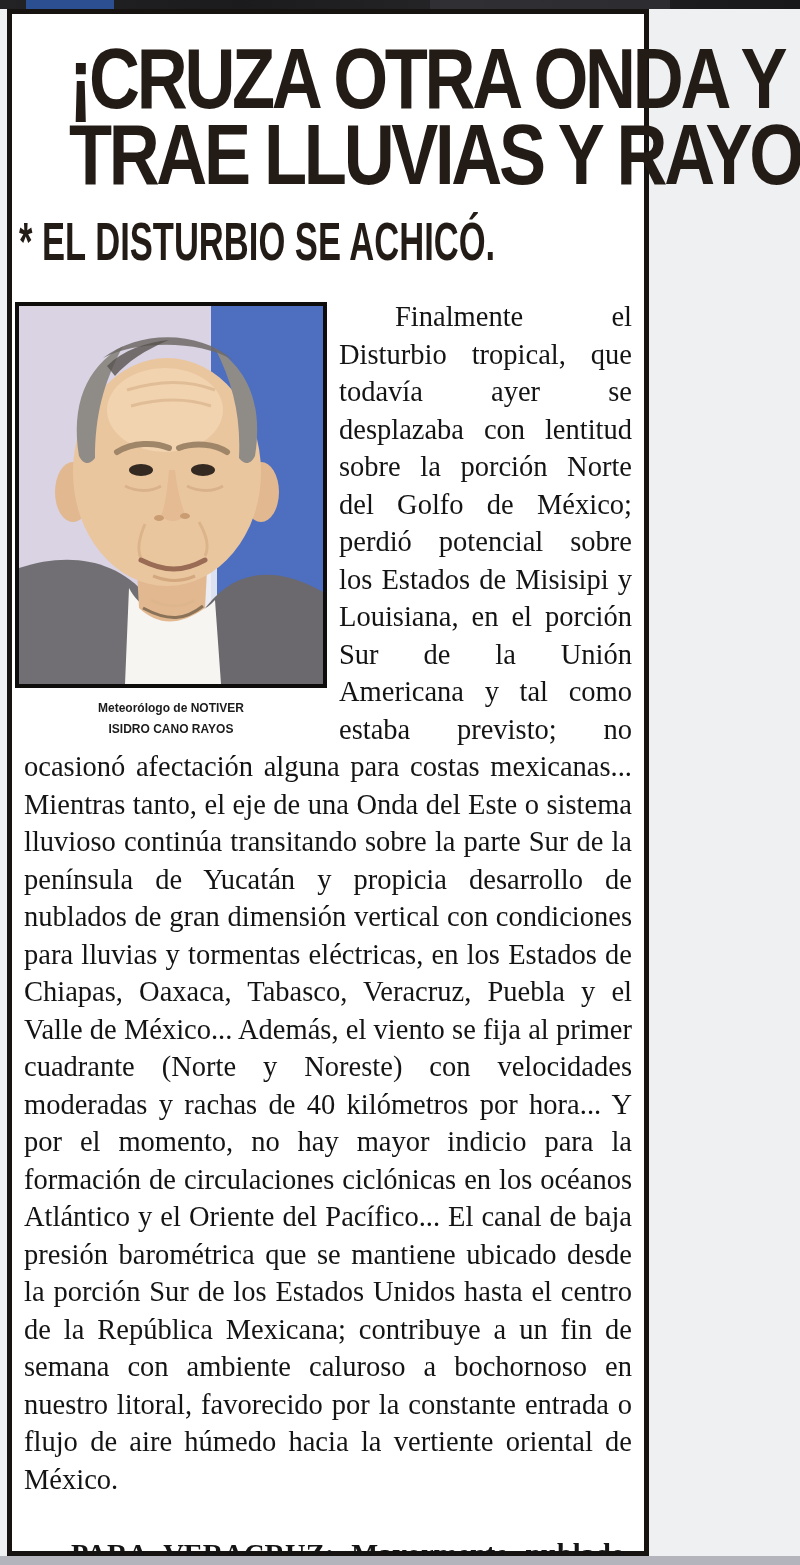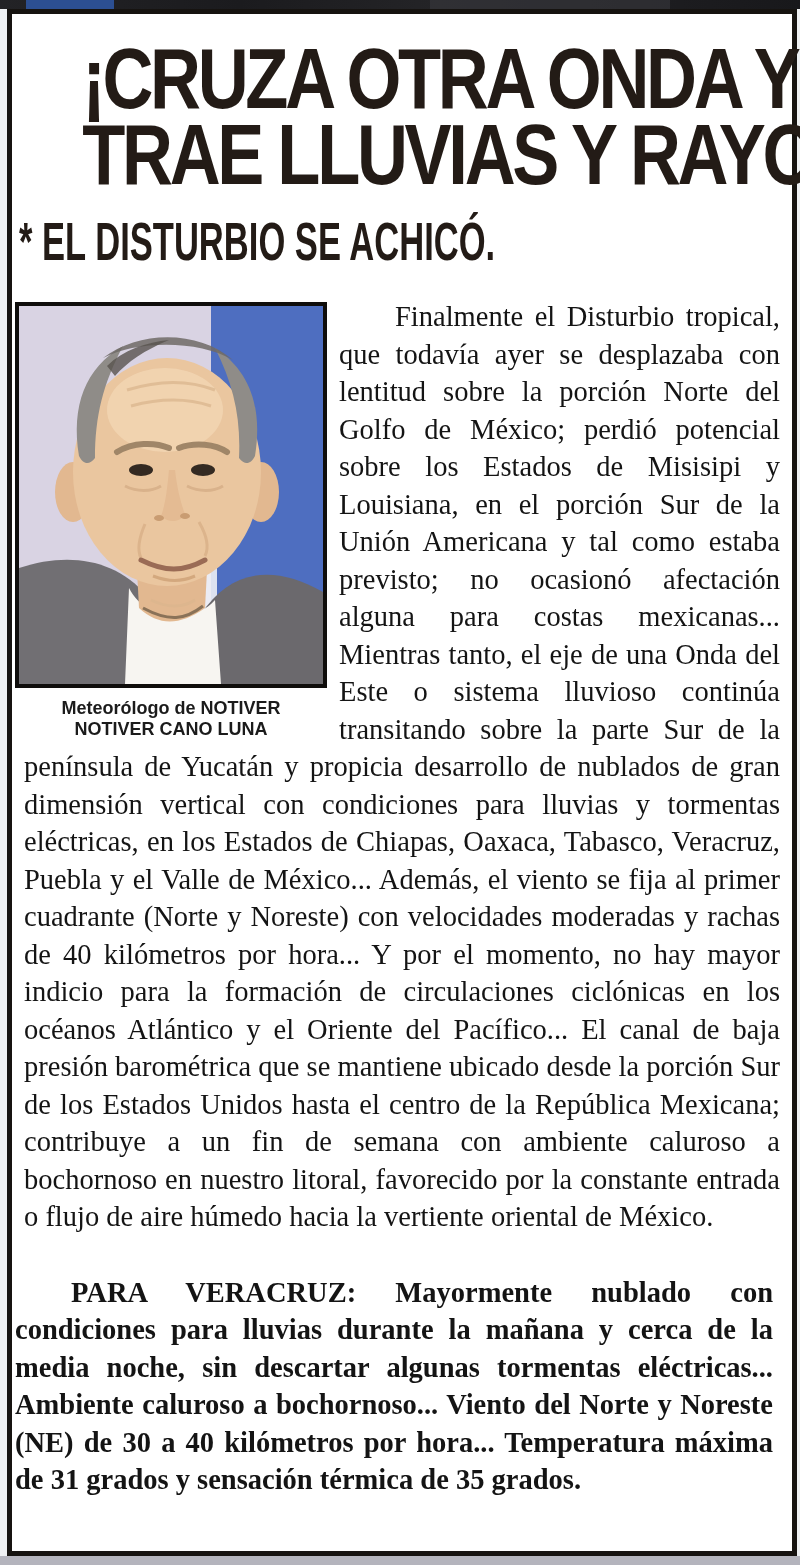--- a/index.html
+++ b/index.html
@@ -7,21 +7,21 @@
     width:800px;height:1565px;position:relative;overflow:hidden;
     background:#eef0f2;
     font-family:"Liberation Sans",sans-serif;
   }
   
   .top-strip{position:absolute;top:0;left:0;width:800px;height:9px;
     background:linear-gradient(90deg,#232326 0%,#1b1b1e 30%,#242427 55%,#18181b 100%);}
   .strip-blue{position:absolute;left:26px;top:0;width:88px;height:9px;}
   .strip-gloss{position:absolute;left:430px;top:0;width:240px;height:9px;background:#3a3a3f;opacity:.55;}
   
-  .page{position:absolute;left:7px;top:9px;width:790px;height:1547px;
+  .page{position:absolute;left:7px;top:9px;width:642px;height:1547px;
     background:#ffffff;border:5px solid #161310;box-sizing:border-box;}
   .bottom-out{position:absolute;left:0;top:1556px;width:800px;height:9px;background:#b4b4bd;}
 
   .headline{
     margin-top:26px;text-align:center;color:#231b16;
     font-weight:bold;font-size:86px;line-height:76px;letter-spacing:-4px;
     white-space:nowrap;transform:scaleX(0.82);transform-origin:50% 0;
   }
   .subheadline{
     margin:22px 0 0 7px;color:#231b16;
@@ -33,21 +33,21 @@
     font-family:"Liberation Serif",serif;
     font-size:28.5px;line-height:37.5px;color:#141414;
     text-align:justify;
   }
   .figure{float:left;width:312px;margin:4px 12px 2px 0;}
   .photo-frame{border:4px solid #0f0d0b;width:304px;height:378px;box-sizing:content-box;}
   .photo-frame svg{display:block;}
   .caption{
     margin-top:10px;text-align:center;
     font-family:"Liberation Sans",sans-serif;font-weight:bold;
-    font-size:18px;line-height:21px;color:#1b1b1b;
+    font-size:12px;line-height:21px;color:#1b1b1b;
   }
   p.body-para{margin:9px;text-indent:56px;hyphens:auto;-webkit-hyphens:auto;}
   p.forecast{margin:38px 16px 0 0;font-weight:bold;text-indent:56px;hyphens:auto;-webkit-hyphens:auto;}
 </style>
 </head>
 <body>
 
 <div class="top-strip">
   <div class="strip-blue" style="background:#2c4f92;"></div>
   <div class="strip-gloss"></div>
@@ -104,21 +104,21 @@
           <ellipse cx="166" cy="210" rx="5" ry="3" fill="#c99c72"></ellipse>
           <path d="M126,218 C120,232 118,244 122,252" stroke="#dcb48c" stroke-width="3" fill="none"></path>
           <path d="M180,216 C188,230 190,242 186,250" stroke="#dcb48c" stroke-width="3" fill="none"></path>
           <path d="M122,254 C146,266 164,266 186,254" stroke="#9a6b55" stroke-width="5" fill="none" stroke-linecap="round"></path>
           <path d="M134,270 C150,276 162,276 176,270" stroke="#d3a87e" stroke-width="3" fill="none"></path>
           <path d="M132,294 C148,302 164,302 176,294" stroke="#ddb68e" stroke-width="3" fill="none"></path>
         </svg>
       </div>
       <div class="caption">
         <div>Meteorólogo de NOTIVER</div>
-        <div>NOTIVER CANO LUNA</div>
+        <div>ISIDRO CANO RAYOS</div>
       </div>
     </div>
 
     <p class="body-para">Finalmente el Disturbio tropical, que todavía ayer se desplazaba con lentitud sobre la porción Norte del Golfo de México; perdió potencial sobre los Estados de Misisipi y Louisiana, en el porción Sur de la Unión Americana y tal como estaba previsto; no ocasionó afectación alguna para costas mexicanas... Mientras tanto, el eje de una Onda del Este o sistema lluvioso continúa transitando sobre la parte Sur de la península de Yucatán y propicia desarrollo de nublados de gran dimensión vertical con condiciones para lluvias y tormentas eléctricas, en los Estados de Chiapas, Oaxaca, Tabasco, Veracruz, Puebla y el Valle de México... Además, el viento se fija al primer cuadrante (Norte y Noreste) con velocidades moderadas y rachas de 40 kilómetros por hora... Y por el momento, no hay mayor indicio para la formación de circulaciones ciclónicas en los océanos Atlántico y el Oriente del Pacífico... El canal de baja presión barométrica que se mantiene ubicado desde la porción Sur de los Estados Unidos hasta el centro de la República Mexicana; contribuye a un fin de semana con ambiente caluroso a bochornoso en nuestro litoral, favorecido por la constante entrada o flujo de aire húmedo hacia la vertiente oriental de México.</p>
 
     <p class="forecast">PARA VERACRUZ: Mayormente nublado con condiciones para lluvias durante la mañana y cerca de la media noche, sin descartar algunas tormentas eléctricas... Ambiente caluroso a bochornoso... Viento del Norte y Noreste (NE) de 30 a 40 kilómetros por hora... Temperatura máxima de 31 grados y sensación térmica de 35 grados.</p>
 
   </div>
 </div>
 

